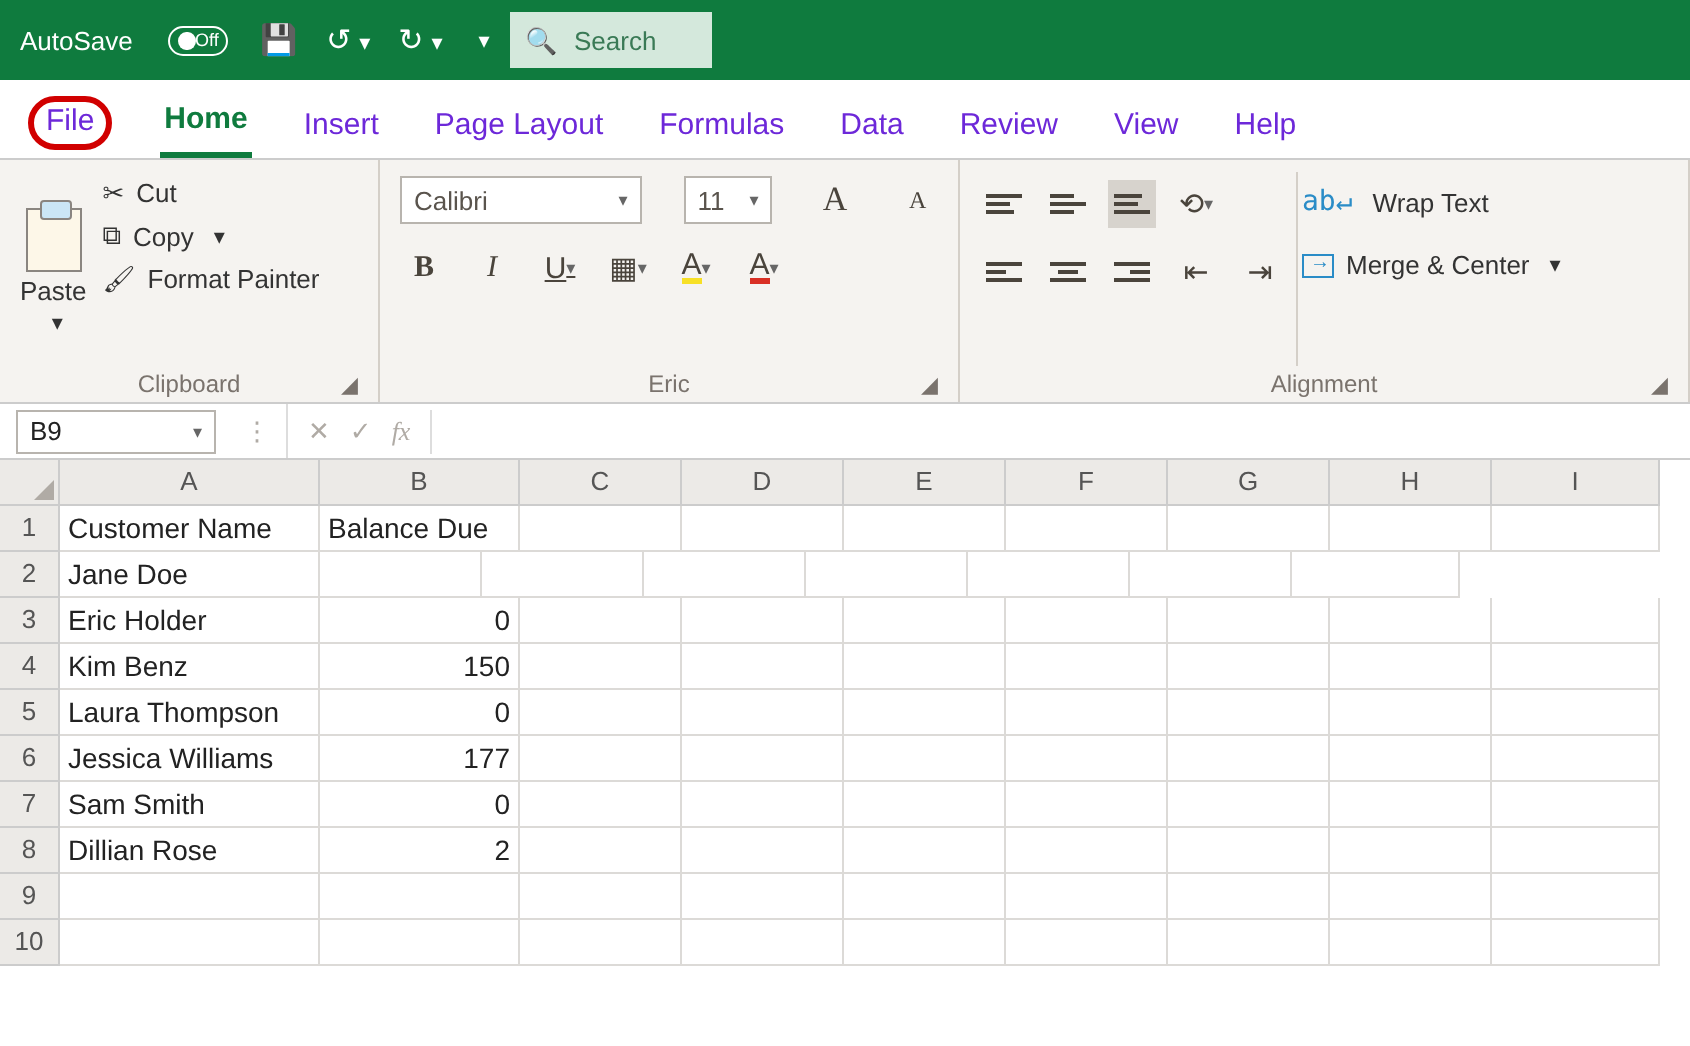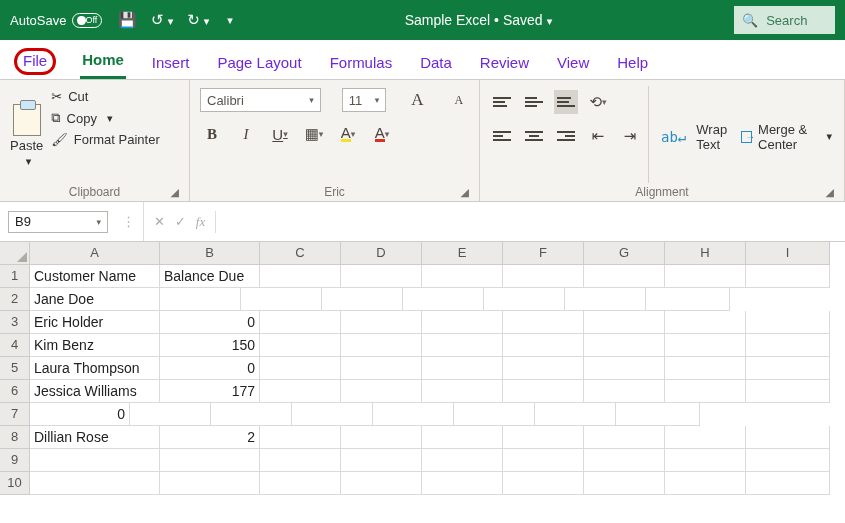--- a/index.html
+++ b/index.html
@@ -1,18 +1,18 @@
 <!DOCTYPE html>
 <html><head>
 <meta charset="utf-8">
 <style>
   * { margin:0; padding:0; box-sizing:border-box; font-family:"Segoe UI",Arial,sans-serif; }
   body { width:845px; height:523px; background:#fff; overflow:hidden; font-size:13px; color:#222; }
   .titlebar { height:40px; background:#0f7b3e; color:#fff; display:flex; align-items:center; padding:0 10px; }
-  .autosave { display:flex; align-items:center; gap:6px; font-size:13px; }
+  .autosave { display:flex; align-items:center; gap:18px; font-size:13px; }
   .toggle { width:30px; height:15px; border:1px solid #fff; border-radius:8px; display:flex; align-items:center; padding:0 4px; font-size:9px; justify-content:space-between; }
   .toggle-dot{width:9px;height:9px;border-radius:50%;background:#fff;}
   .qat{display:flex;gap:14px;align-items:center;margin-left:16px;font-size:15px;}
   .title-center{flex:1;text-align:center;font-size:14px;}
   .chev{font-size:11px;margin-left:4px;}
   .search{background:#d4e8dc;height:28px;width:101px;margin-left:10px;display:flex;align-items:center;padding:0 8px;color:#3a7a56;font-size:13px;gap:8px;}
   .tabs{height:40px;display:flex;align-items:flex-end;padding-left:14px;gap:24px;border-bottom:1px solid #ccc;background:#fff;}
   .tab{padding:0 2px 8px 2px;font-size:15px;color:#6d28d9;}
   .tab.active{color:#0f7b3e;font-weight:600;border-bottom:3px solid #0f7b3e;}
   .annot{border:3px solid #d10000;border-radius:16px;padding:1px 6px 3px 6px;margin-bottom:4px;}
@@ -30,21 +30,21 @@
   .caret{font-size:9px;color:#666;}
   .ibtn{width:24px;height:24px;display:flex;align-items:center;justify-content:center;font-size:15px;color:#4a443c;font-family:"Times New Roman",serif;}
   .hl{border-bottom:3px solid #f7e026;display:inline-block;line-height:12px;}
   .fc{border-bottom:3px solid #d93025;display:inline-block;line-height:12px;}
   .align-ico{display:inline-block;width:18px;}
   .align-ico span{display:block;height:2px;background:#4a443c;margin:2px 0;}
   .align-active{background:#d7d3cd;padding:2px;}
   .wrap-ico{color:#2a8cc7;font-size:14px;margin-right:4px;font-family:monospace;}
   .merge-ico{display:inline-block;width:16px;height:12px;border:1px solid #2a8cc7;position:relative;}
   .merge-ico::before{content:"→";position:absolute;font-size:10px;color:#2a8cc7;left:3px;top:-2px;}
-  .fbar{height:40px;border-bottom:1px solid #ccc;display:flex;align-items:center;justify-content:space-between;}
+  .fbar{height:28px;border-bottom:1px solid #ccc;display:flex;align-items:center;justify-content:space-between;}
   .namebox{width:100px;height:22px;border:1px solid #b8b4ae;margin:0 6px 0 8px;display:flex;align-items:center;padding:0 6px;justify-content:space-between;background:#fff;}
   .fbtns{display:flex;gap:10px;padding:0 10px;color:#b0aba5;align-items:center;height:100%;border-left:1px solid #ddd;}
   .fx{font-style:italic;font-family:"Times New Roman",serif;}
   .finput{flex:1;height:22px;border-left:1px solid #ddd;padding:0 6px;}
   .grid{display:flex;flex-direction:column;}
   .grow{display:flex;height:23px;}
   .corner{width:30px;border-right:1px solid #ccc;border-bottom:1px solid #ccc;background:#eceae7;position:relative;}
   .corner::after{content:"";position:absolute;right:2px;bottom:2px;border-style:solid;border-width:0 0 10px 10px;border-color:transparent transparent #b0aba5 transparent;}
   .ch{border-right:1px solid #ccc;border-bottom:1px solid #ccc;background:#eceae7;text-align:center;color:#555;font-size:13px;line-height:22px;}
   .cA{width:130px;} .cB{width:100px;} .cC,.cD,.cE,.cF,.cG,.cH{width:81px;} .cI{width:84px;}
@@ -63,21 +63,20 @@
         <span class="toggle-dot"></span>
         <span>Off</span>
       </span>
   </div>
   <div class="qat">
     <span>💾</span>
     <span>↺<span class="chev">▾</span></span>
     <span>↻<span class="chev">▾</span></span>
     <span class="chev">▾</span>
   </div>
-  <div class="title-center"><span>Sample Excel • Saved</span><span class="chev">▾</span></div>
   <div class="search">
     <span>🔍</span>
     <span>Search</span>
   </div>
 </div>
 
 <div class="tabs">
   <span class="annot tab">File</span>
   <span class="tab active">Home</span>
   <span class="tab">Insert</span>
@@ -203,21 +202,21 @@
               <span class="align-ico">
                 <span></span>
                 <span style="width:10px;margin-left:8px"></span>
                 <span></span>
               </span>
             </span>
           <span class="ibtn">⇤</span>
           <span class="ibtn">⇥</span>
         </div>
       </div>
-      <div style="border-left:1px solid #d4cfc8;padding-left:10px;display:flex;flex-direction:row;gap:10px;padding-top:4px">
+      <div style="border-left:1px solid #d4cfc8;display:flex;flex-direction:column;gap:10px;padding-top:4px">
         <div class="cbtn">
             <span class="wrap-ico">ab↵</span>
             <span>Wrap Text</span>
           </div>
         <div class="cbtn">
             <span class="merge-ico"></span>
             <span>Merge &amp; Center</span> 
             <span class="chev">▾</span>
           </div>
       </div>
@@ -322,20 +321,21 @@
       <div class="cell cC"></div>
       <div class="cell cD"></div>
       <div class="cell cE"></div>
       <div class="cell cF"></div>
       <div class="cell cG"></div>
       <div class="cell cH"></div>
       <div class="cell cI"></div>
     </div>
   <div class="grow">
       <div class="rh">7</div>
+      <div class="cell cA">Sam Smith</div>
       <div class="cell cB num">0</div>
       <div class="cell cC"></div>
       <div class="cell cD"></div>
       <div class="cell cE"></div>
       <div class="cell cF"></div>
       <div class="cell cG"></div>
       <div class="cell cH"></div>
       <div class="cell cI"></div>
     </div>
   <div class="grow">

